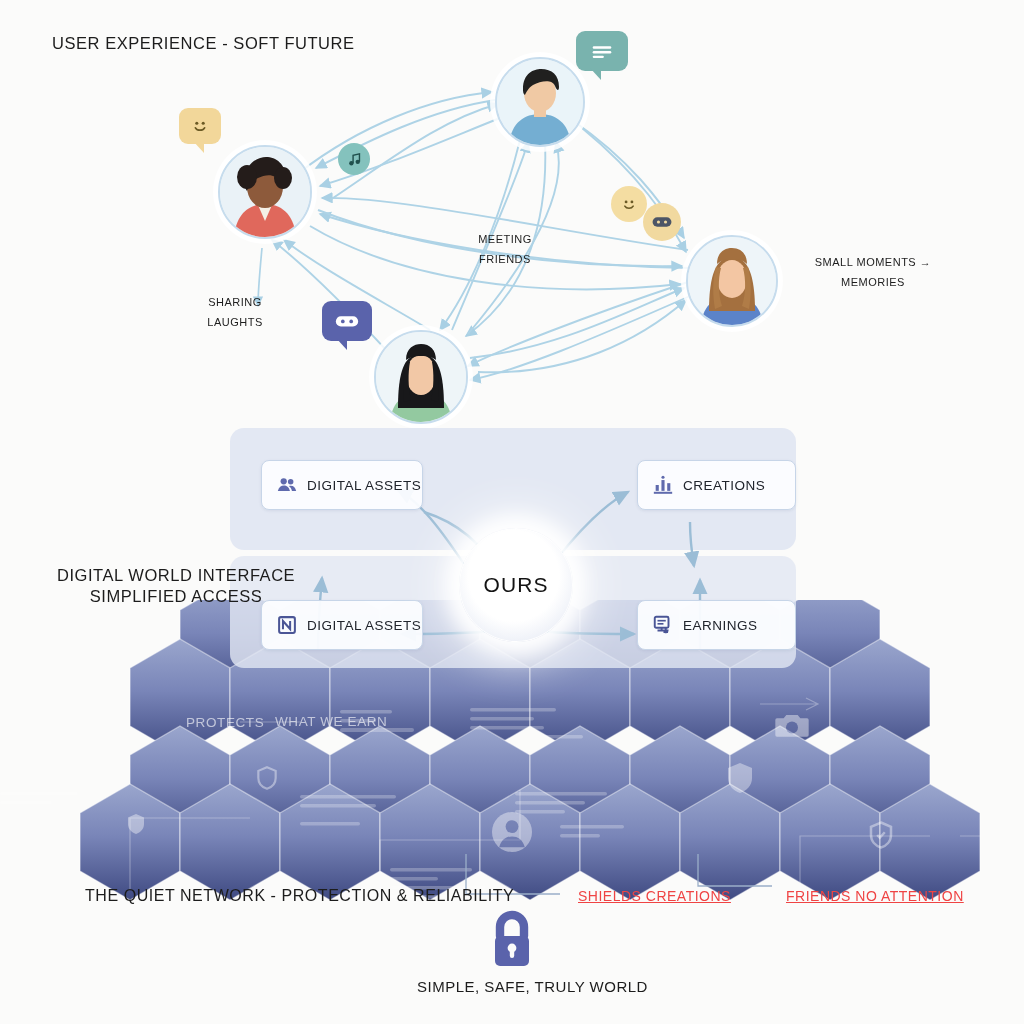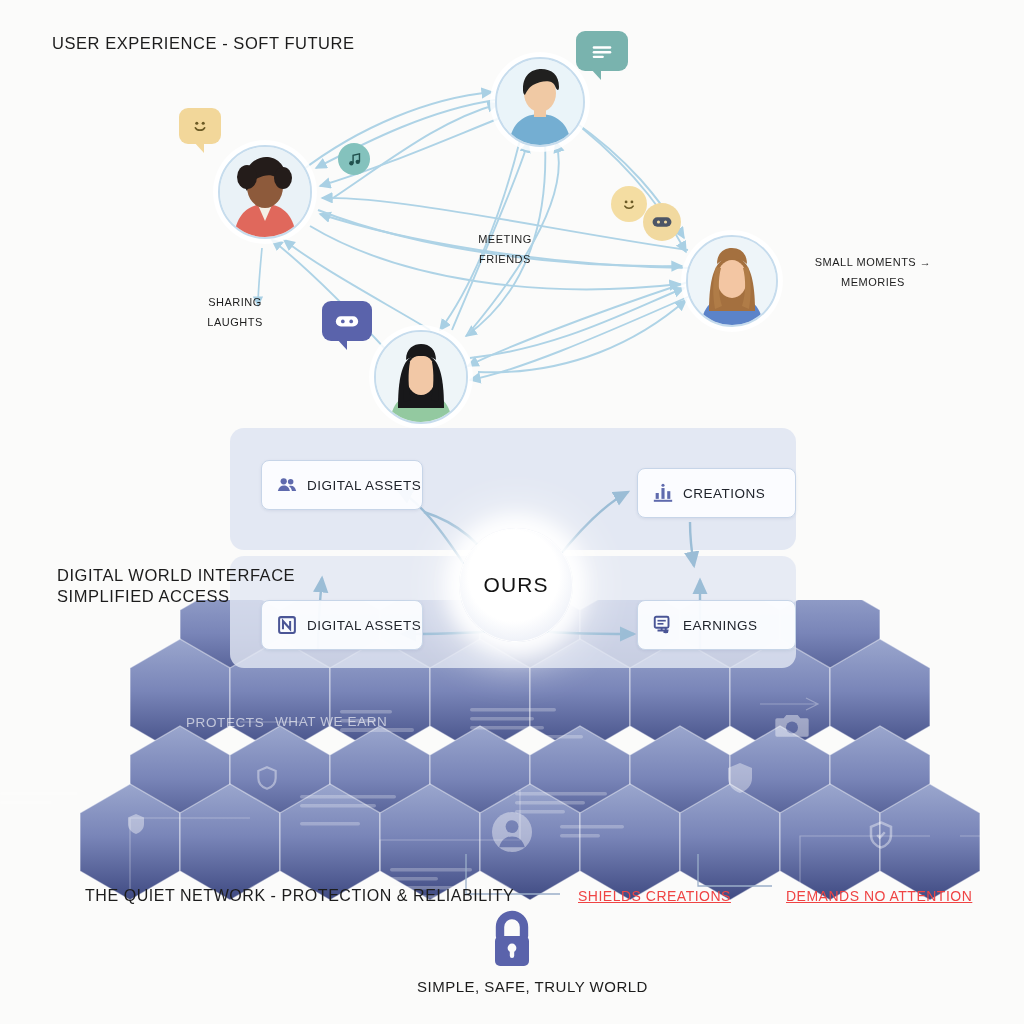--- a/index.html
+++ b/index.html
@@ -109,21 +109,21 @@
       <path d="M582,128 C640,176 666,216 686,252"></path>
       <path d="M470,358 C560,348 630,310 684,288"></path>
       <path d="M478,372 C570,376 640,340 686,300"></path>
       <path d="M318,210 C420,250 560,268 682,266"></path>
       <path d="M310,226 C400,280 540,300 680,284"></path>
     </g>
   </svg>
 
   <div class="abs ttl" style="left:52px;top:33px;">USER EXPERIENCE - SOFT FUTURE</div>
 
-  <div class="abs ttl" style="left:57px;top:565px;z-index:14;">DIGITAL WORLD INTERFACE
+  <div class="abs ttl" style="left:57px;top:565px;z-index:14;text-align:center;">DIGITAL WORLD INTERFACE
 SIMPLIFIED ACCESS</div>
 
   <div class="abs ttl" style="left:58px;top:885px;z-index:30;font-size:16px;margin-left:27px;">THE QUIET NETWORK - PROTECTION &amp; RELIABILITY</div>
 
   <div class="abs netlabel" style="left:188px;top:292px;width:94px;">SHARING
 LAUGHTS</div>
   <div class="abs netlabel" style="left:458px;top:229px;width:94px;">MEETING
 FRIENDS</div>
   <div class="abs netlabel" style="left:793px;top:252px;width:160px;text-align:center;">SMALL MOMENTS →
 MEMORIES</div>
@@ -359,21 +359,21 @@
   <div class="card" style="left:261px;top:460px;width:132px;height:48px;z-index:16;">
     <svg class="ico" viewBox="0 0 24 24">
       <circle cx="8.4" cy="8" r="3.4" fill="#5f6aad"></circle>
         <circle cx="16" cy="8.4" r="3" fill="#5f6aad"></circle>
       <path d="M2,18.6 C3,14.4 5.6,12.6 8.6,12.6 C11.6,12.6 14.2,14.4 15.2,18.6 Z" fill="#5f6aad"></path>
       <path d="M14,13.1 C15.1,12.8 15.7,12.7 16.3,12.7 C19,12.7 21.2,14.4 22,18.6 H17.4 C17,16.3 15.7,14.2 14,13.1 Z" fill="#5f6aad"></path>
     </svg>
     <span class="lbl">DIGITAL ASSETS</span>
   </div>
 
-  <div class="card" style="left:637px;top:460px;width:129px;height:48px;z-index:16;margin-top:8px;">
+  <div class="card" style="left:637px;top:460px;width:129px;height:48px;z-index:16;">
     <svg class="ico" viewBox="0 0 24 24">
       <rect x="4" y="12" width="3.4" height="6.4" fill="#5f6aad"></rect>
       <rect x="10.3" y="6.6" width="3.4" height="11.8" fill="#5f6aad"></rect>
       <rect x="16.6" y="10" width="3.4" height="8.4" fill="#5f6aad"></rect>
       <rect x="2" y="19.4" width="20" height="2.2" fill="#5f6aad"></rect>
       <circle cx="12" cy="3.6" r="1.7" fill="#5f6aad"></circle>
     </svg>
     <span class="lbl">CREATIONS</span>
   </div>
 
@@ -399,21 +399,21 @@
     <span>OURS</span>
   </div>
 
   <svg class="abs" width="1024" height="80" style="left:0;top:850px;z-index:28;">
     <g stroke="#9bafc9" stroke-width="1.3" fill="none">
       <path d="M466,4 L466,44 L560,44"></path>
       <path d="M698,4 L698,36 L772,36"></path>
     </g>
   </svg>
   <div class="abs leaf-label" style="left:578px;top:888px;">SHIELDS CREATIONS</div>
-  <div class="abs leaf-label" style="left:786px;top:888px;">DEMANDS NO ATTENTION</div>
+  <div class="abs leaf-label" style="left:786px;top:888px;">FRIENDS NO ATTENTION</div>
 
   <svg class="lock" width="56" height="66" viewBox="0 0 56 66" style="left:484px;top:908px;z-index:30;">
     <path d="M16,28 V19 a12,12 0 0 1 24,0 V28" fill="none" stroke="#5a63ab" stroke-width="8.4" stroke-linecap="round"></path>
     <rect x="11" y="28" width="34" height="30" rx="5" fill="#5a63ab"></rect>
     <circle cx="28" cy="40" r="4.4" fill="#fbfbfa"></circle>
     <rect x="25.8" y="41" width="4.4" height="9" rx="2.2" fill="#fbfbfa"></rect>
   </svg>
   <div class="abs capt" style="left:417px;top:978px;z-index:30;">SIMPLE, SAFE, TRULY WORLD</div>
 
 </div>

